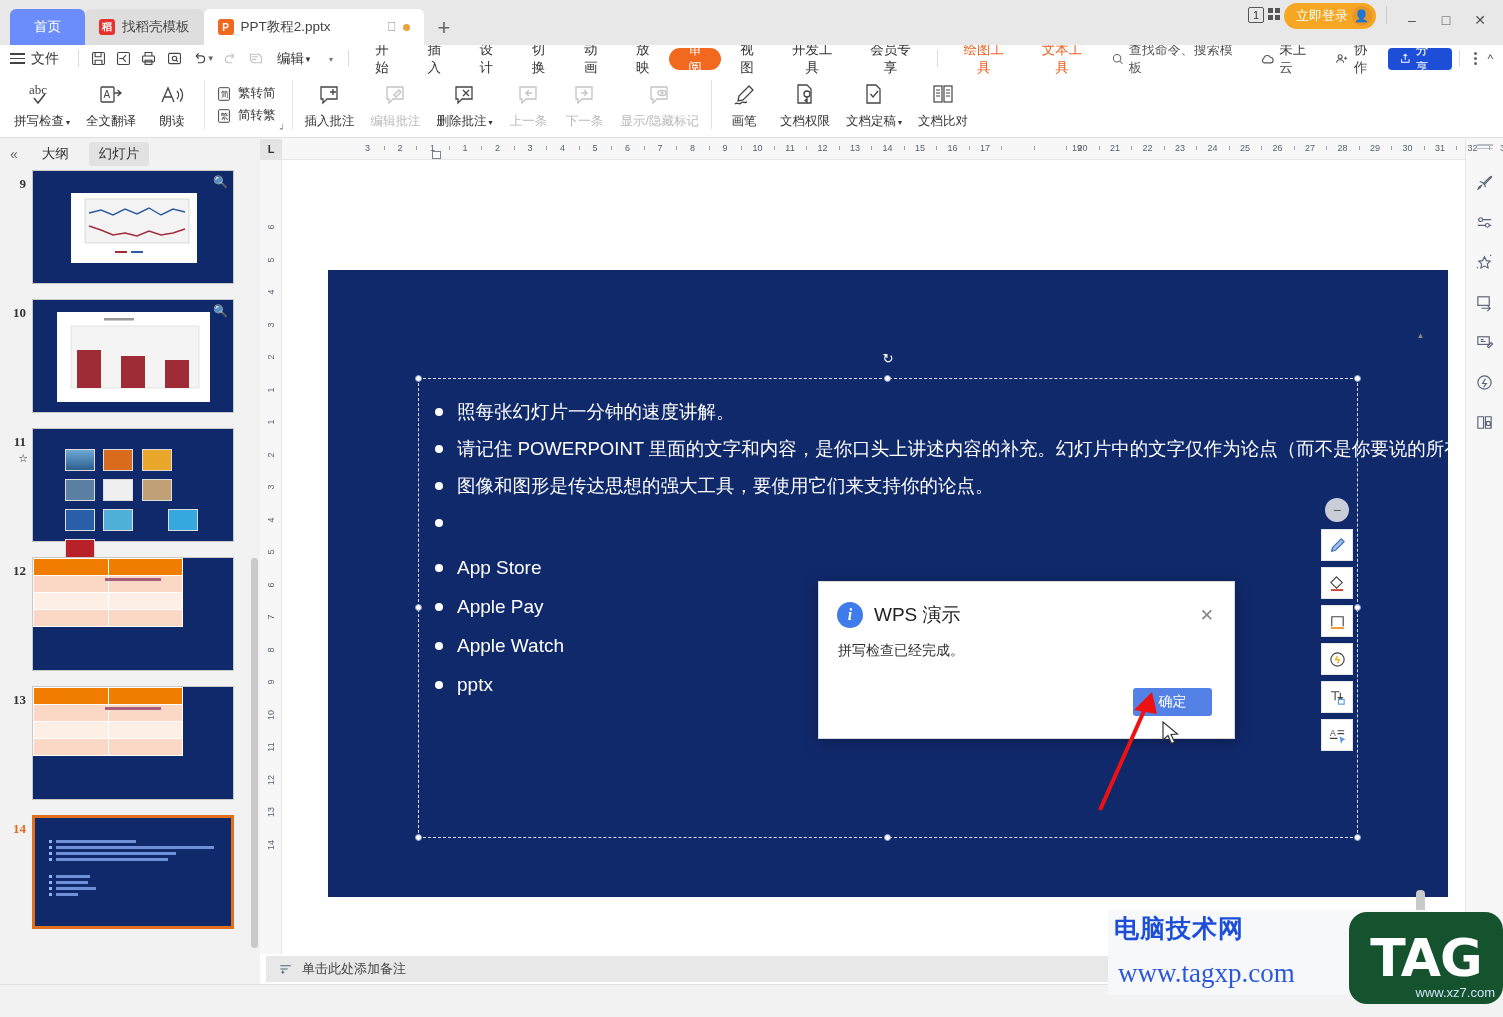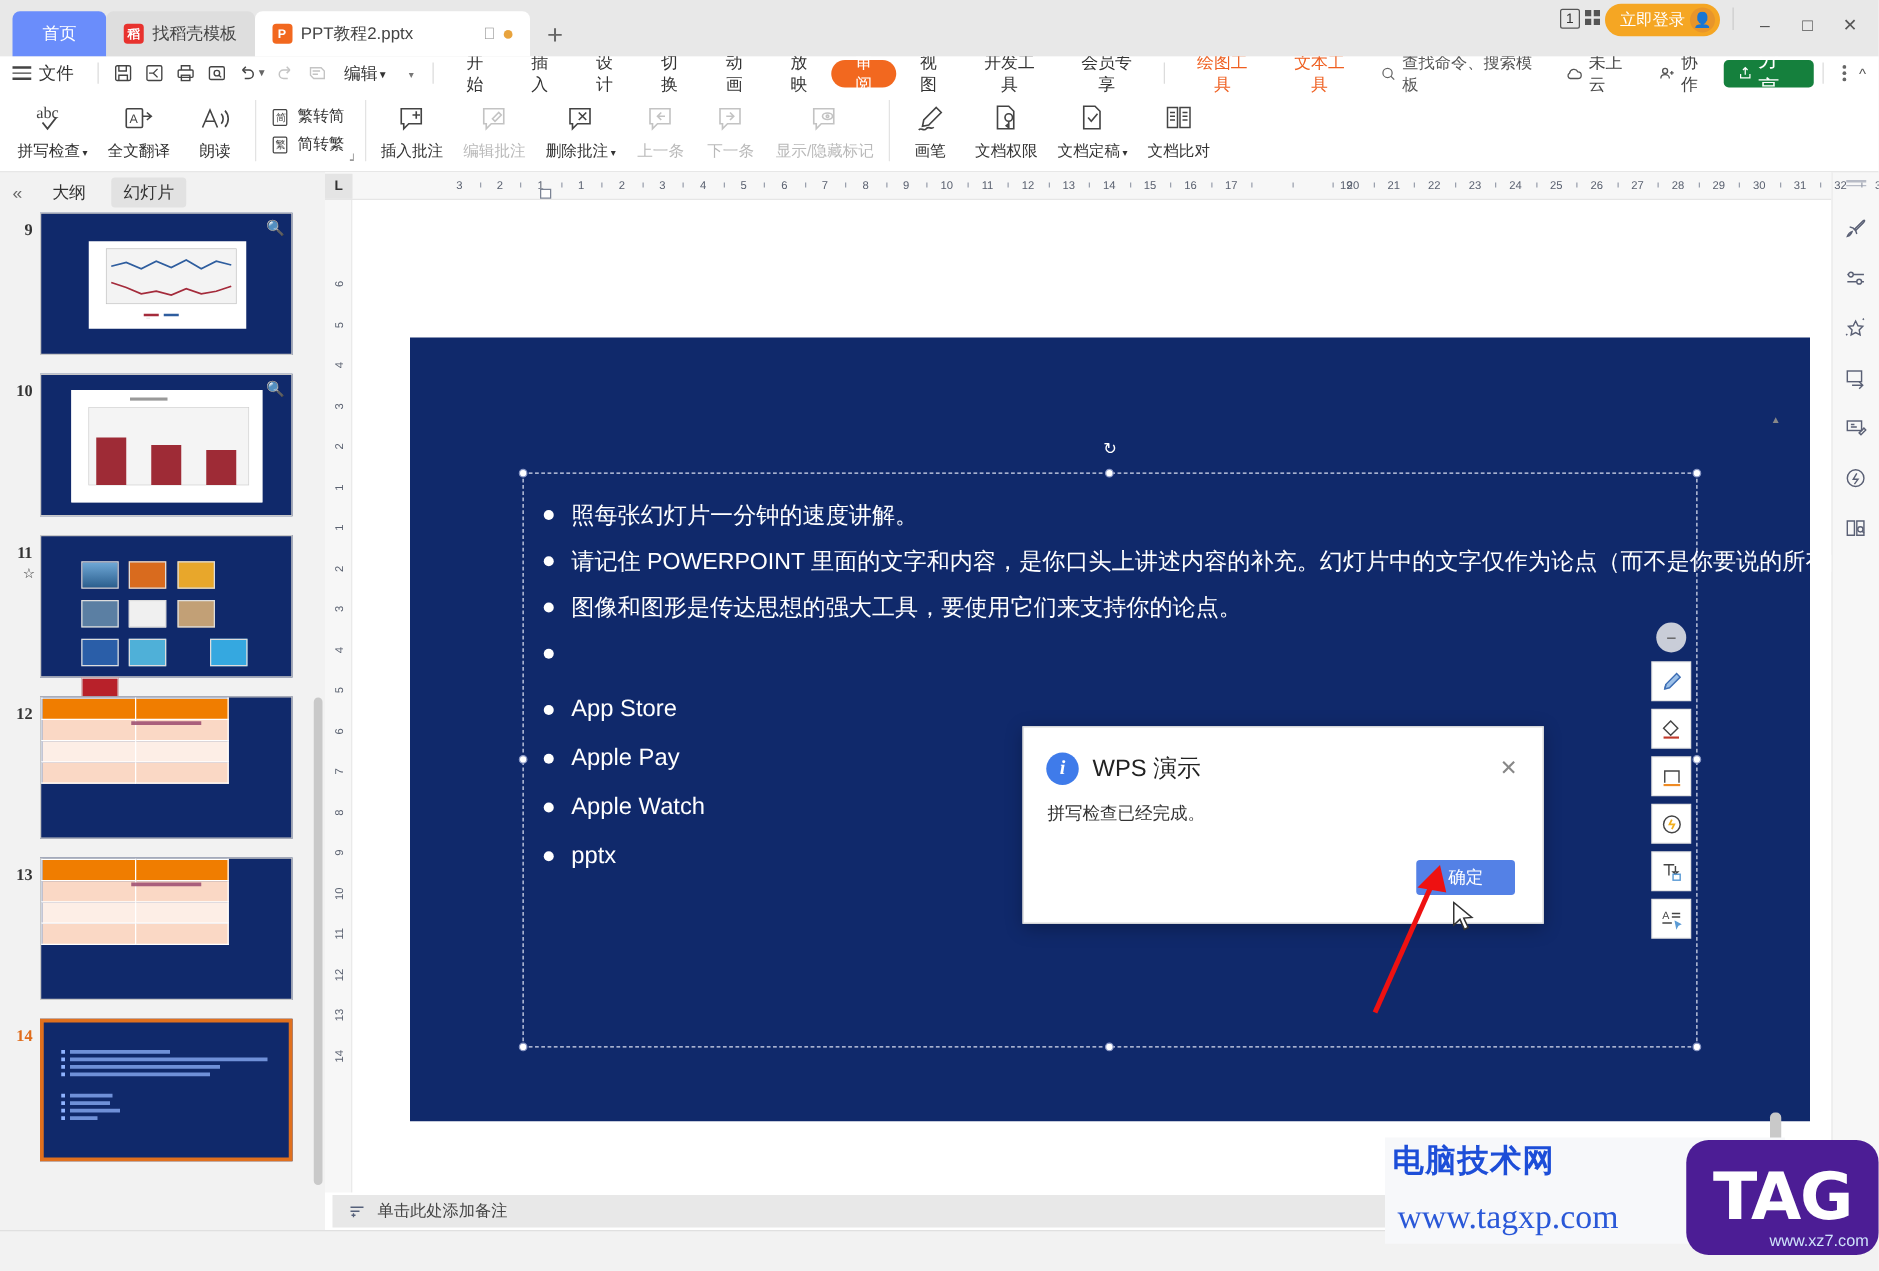--- a/index.html
+++ b/index.html
@@ -62,22 +62,22 @@
   .qicon { width:26px;height:22px; display:flex;align-items:center;justify-content:center; cursor:pointer;}
   .qicon svg { width:17px;height:17px; }
   .divider-v { width:1px; height:17px; background:#dcdcdc; margin:0 7px; }
   .ribbon-tab { padding:0 13px; cursor:pointer; height:27px; display:flex;align-items:center;text-align:center;}
   .ribbon-tab.sel {
     background:#f2681f; color:#fff; border-radius:13px; height:22px; padding:0 13px;
   }
   .ribbon-tab.orange { color:#ef5f20; }
   .searchbox { display:flex;align-items:center;gap:4px;color:#555;padding:0 10px;cursor:pointer;}
   .cloud-item { display:flex;align-items:center;gap:4px;color:#444;padding:0 8px;cursor:pointer;}
-  .sharebtn { background:#15803d;color:#fff;border-radius:4px;height:22px;padding:0 11px;
-    display:flex;align-items:center;gap:4px;cursor:pointer;font-size:18px;}
+  .sharebtn { background:#1d4ed8;color:#fff;border-radius:4px;height:22px;padding:0 11px;
+    display:flex;align-items:center;gap:4px;cursor:pointer;font-size:13px;}
   .dots3 { display:flex;flex-direction:column;gap:2px;padding:0 8px;cursor:pointer;}
   .dots3 i{width:3px;height:3px;border-radius:50%;background:#666;display:block;}
 
   
   .toolbar {
     height: 66px; background:#fff; display:flex; align-items:stretch;
     border-bottom:1px solid #e0e0e0; padding-left:6px;
   }
   .tbtn {
     display:flex;flex-direction:column;align-items:center;justify-content:center;
@@ -221,21 +221,21 @@
   .vs-arrow { position:absolute; width:9px;height:11px;display:flex;align-items:center;
      justify-content:center;color:#888;font-size:8px;}
 
   
   .wm { position:absolute; left:1108px; top:910px; width:395px; height:92px; pointer-events:none;}
   .wm-white { position:absolute; left:0; top:0; width:320px; height:85px; background:#f7f8fa;}
   .wm-cn { position:absolute; left:6px; top:2px; font-size:25px; color:#1d4ed8; font-weight:bold;
      font-family:"DejaVu Sans", sans-serif; letter-spacing:1px;}
   .wm-url { position:absolute; left:10px; top:48px; font-size:27px; color:#2a58d8;
      font-family:"Liberation Serif", serif; }
-  .wm-tag { position:absolute; left:241px; top:2px; width:154px; height:92px; background:#4c1d95;
+  .wm-tag { position:absolute; left:241px; top:2px; width:154px; height:92px; background:#14532d;
      border-radius:18px; display:flex; align-items:center; justify-content:center;}
   .wm-tag span { color:#fff; font-size:52px; font-weight:bold; font-family:"DejaVu Sans",sans-serif;
      letter-spacing:-1px;}
   .wm-xz { position:absolute; right:8px; bottom:2px; font-size:13px; color:#cfe3fb;}
 </style>
 </head>
 <body>
 
 <div class="tabbar">
   <div class="tab home">

